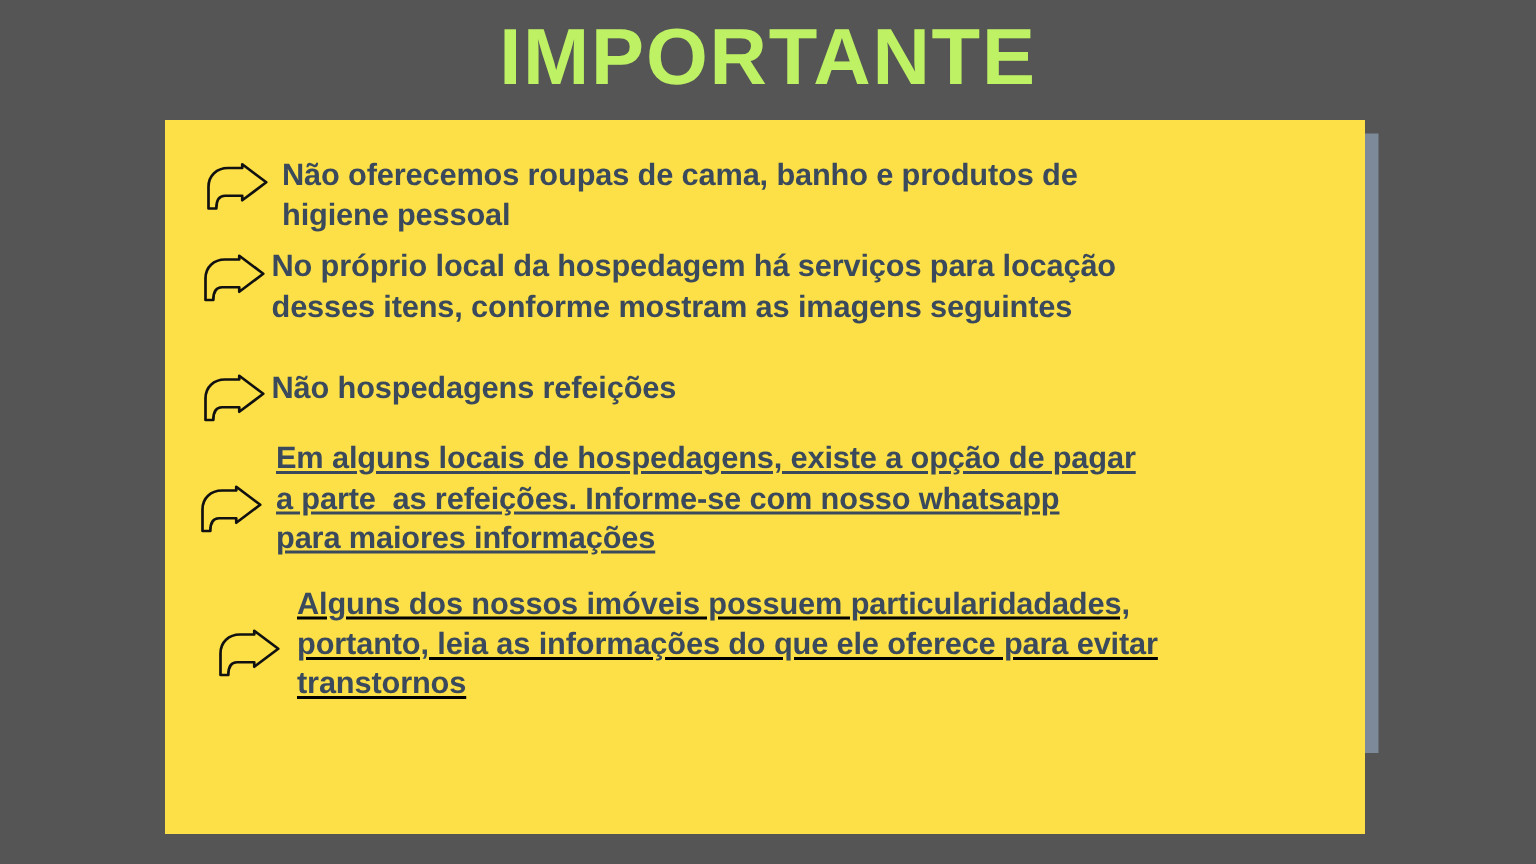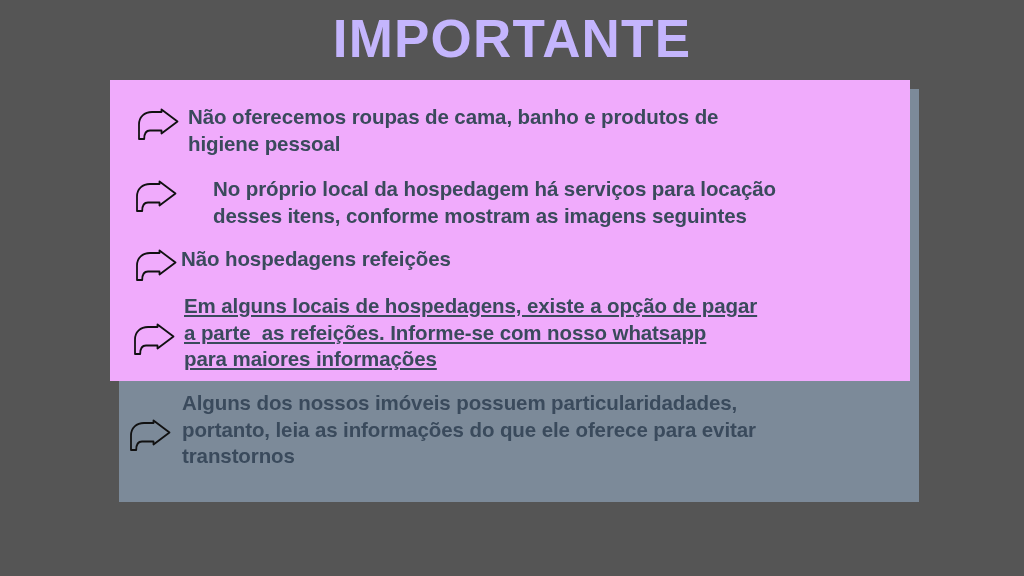--- a/index.html
+++ b/index.html
@@ -17,35 +17,35 @@
   }
   #slide-title {
     position: absolute;
     left: 0; top: 12px;
     width: 1024px;
     text-align: center;
     font-family: "Liberation Sans", sans-serif;
     font-size: 53px;
     font-weight: bold;
     letter-spacing: 1.2px;
-    color: #c4b5fd;
+    color: #bef264;
     line-height: 1.0;
     white-space: nowrap;
   }
   #panel-shadow {
     position: absolute;
     left: 119px; top: 89px;
     width: 800px; height: 413px;
     background: #7C8A99;
   }
   #panel {
     position: absolute;
     left: 110px; top: 80px;
-    width: 800px; height: 301px;
-    background: #f0abfc;
+    width: 800px; height: 476px;
+    background: #fde047;
     box-sizing: border-box;
     padding: 0;
   }
   #bullet-list {
     position: absolute;
     left: 0; top: 0;
     width: 800px; height: 413px;
   }
   .bullet-row {
     position: absolute;
@@ -72,33 +72,33 @@
     line-height: 26.5px;
     white-space: pre-wrap;
     letter-spacing: -0.1px;
   }
 
   
   #bullet-0 { left: 26px;  top: 24px;  width: 762px; }
   #bullet-0 .bullet-arrow { margin-top: 4px; }
   #bullet-0 .bullet-text  { margin-left: 8px; }
 
-  #bullet-1 { left: 24px;  top: 96px;  width: 762px; gap: 32px; }
+  #bullet-1 { left: 24px;  top: 85px;  width: 762px; }
   #bullet-1 .bullet-arrow { margin-top: 4px; }
   #bullet-1 .bullet-text  { margin-left: 3px; }
 
   #bullet-2 { left: 24px;  top: 166px; width: 762px; }
   #bullet-2 .bullet-arrow { margin-top: 3px; }
   #bullet-2 .bullet-text  { margin-left: 3px; }
 
   #bullet-3 { left: 22px;  top: 213px; width: 766px; }
   #bullet-3 .bullet-arrow { margin-top: 30px; }
   #bullet-3 .bullet-text  { margin-left: 8px; text-decoration: underline; }
 
-  #bullet-4 { left: 18px;  top: 310px; width: 766px; }
+  #bullet-4 { left: 34px;  top: 310px; width: 766px; text-decoration: underline; }
   #bullet-4 .bullet-arrow { margin-top: 29px; }
   #bullet-4 .bullet-text  { margin-left: 10px; }
 </style>
 </head>
 <body>
 
 <div id="slide">
 
   <div id="slide-title">IMPORTANTE</div>
 

